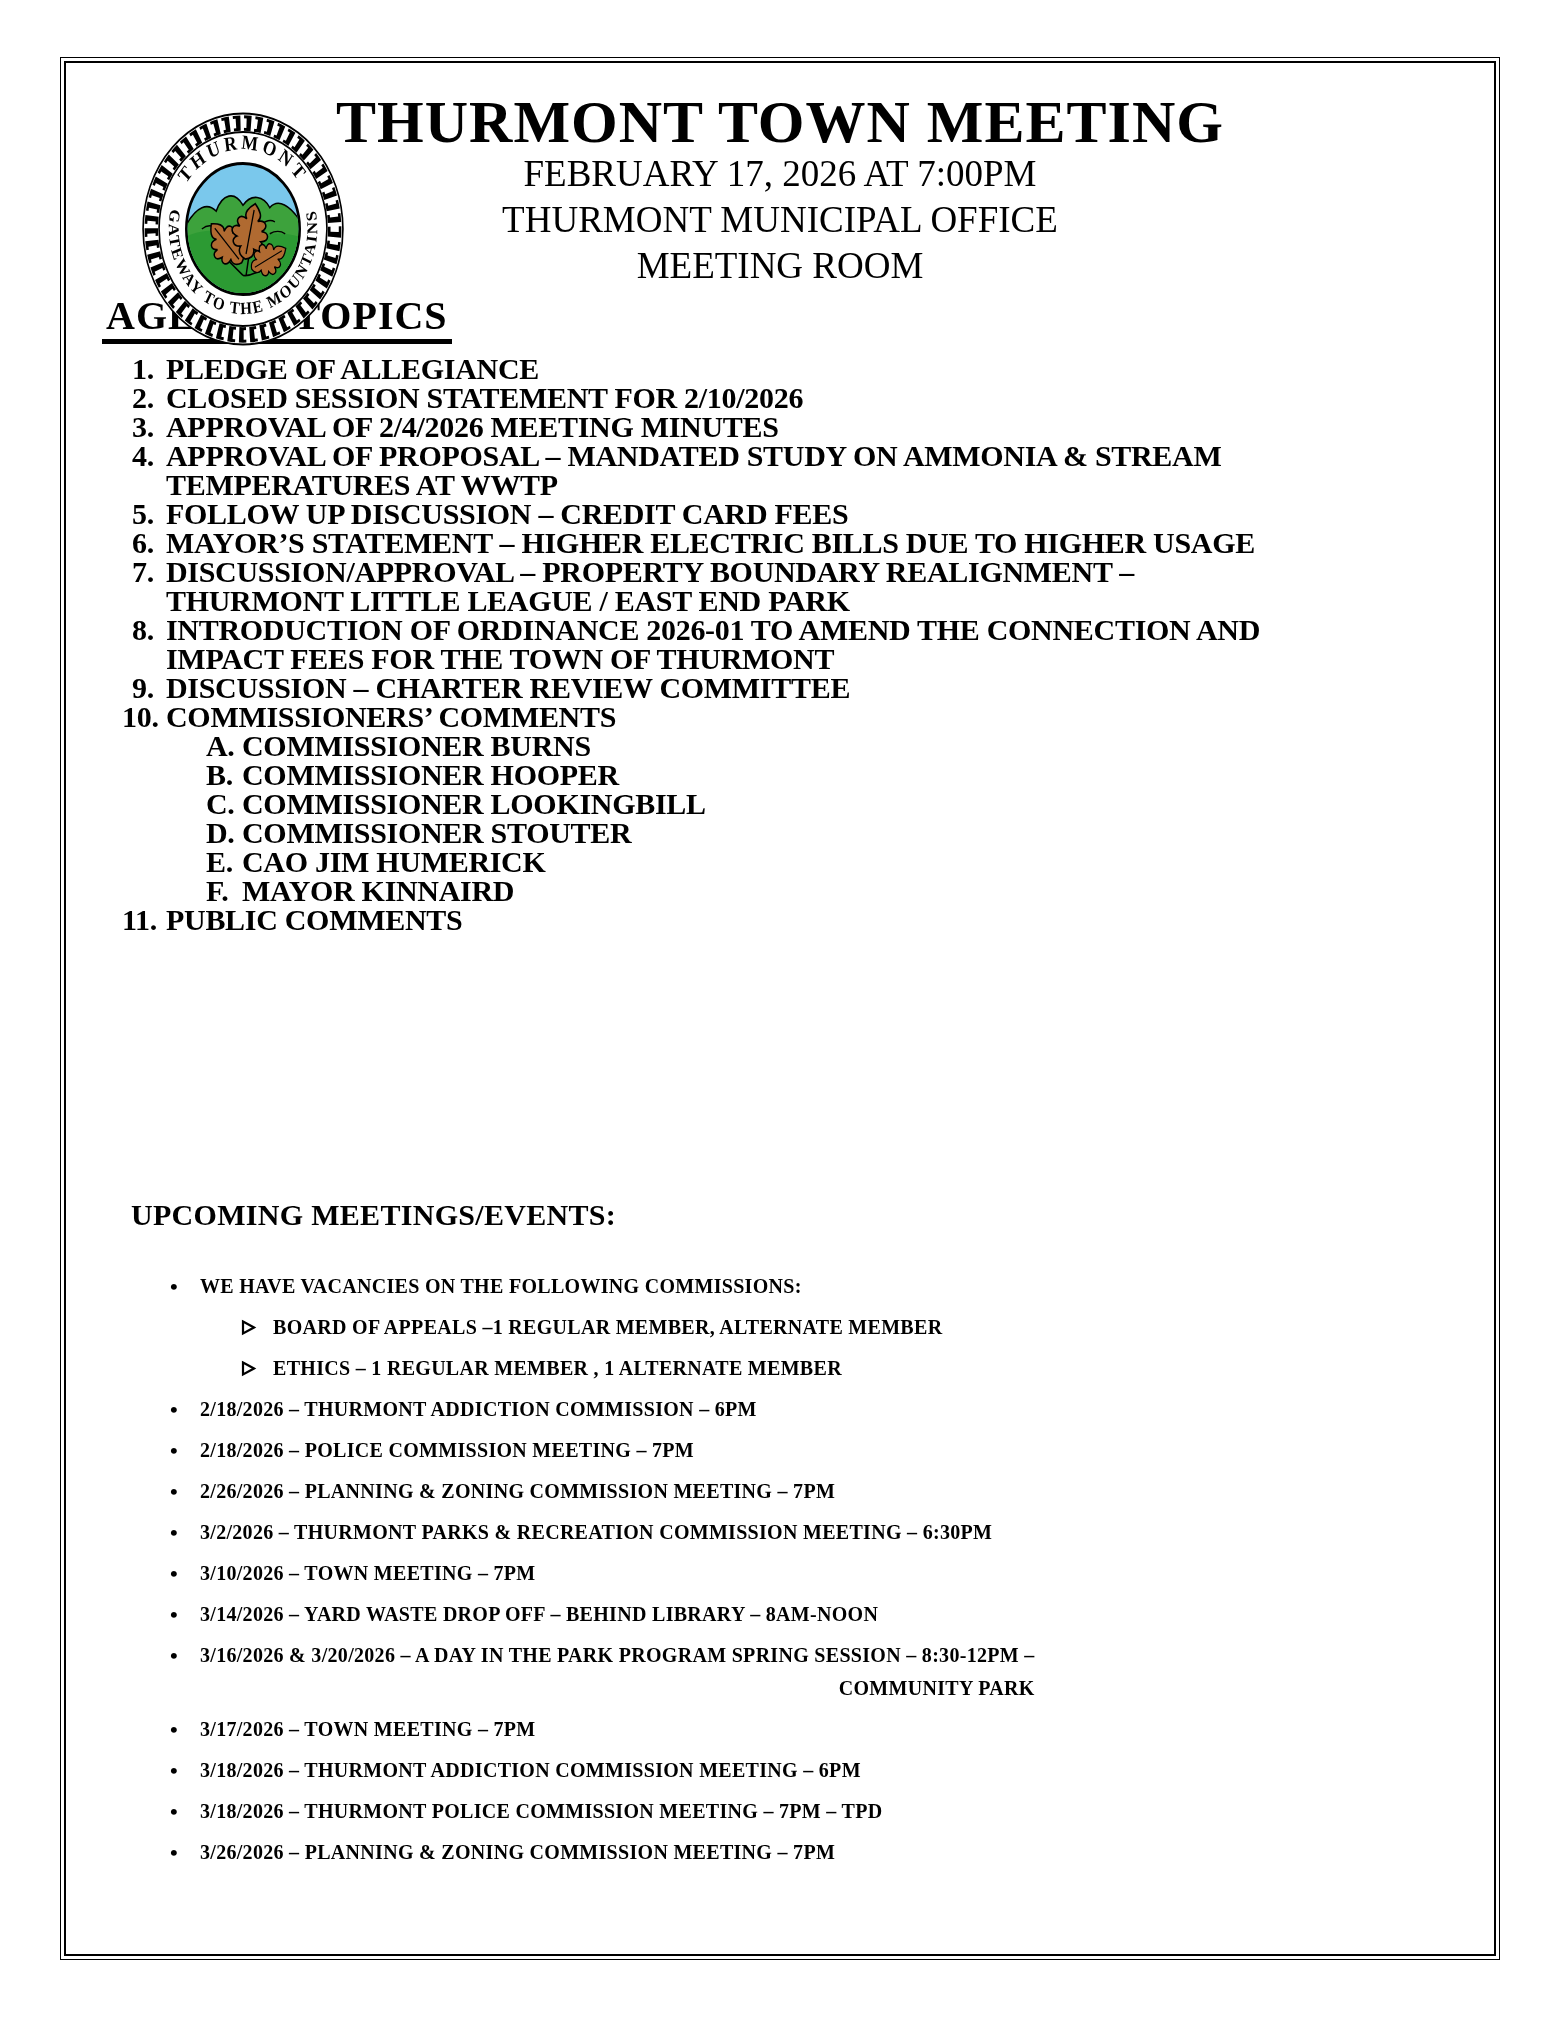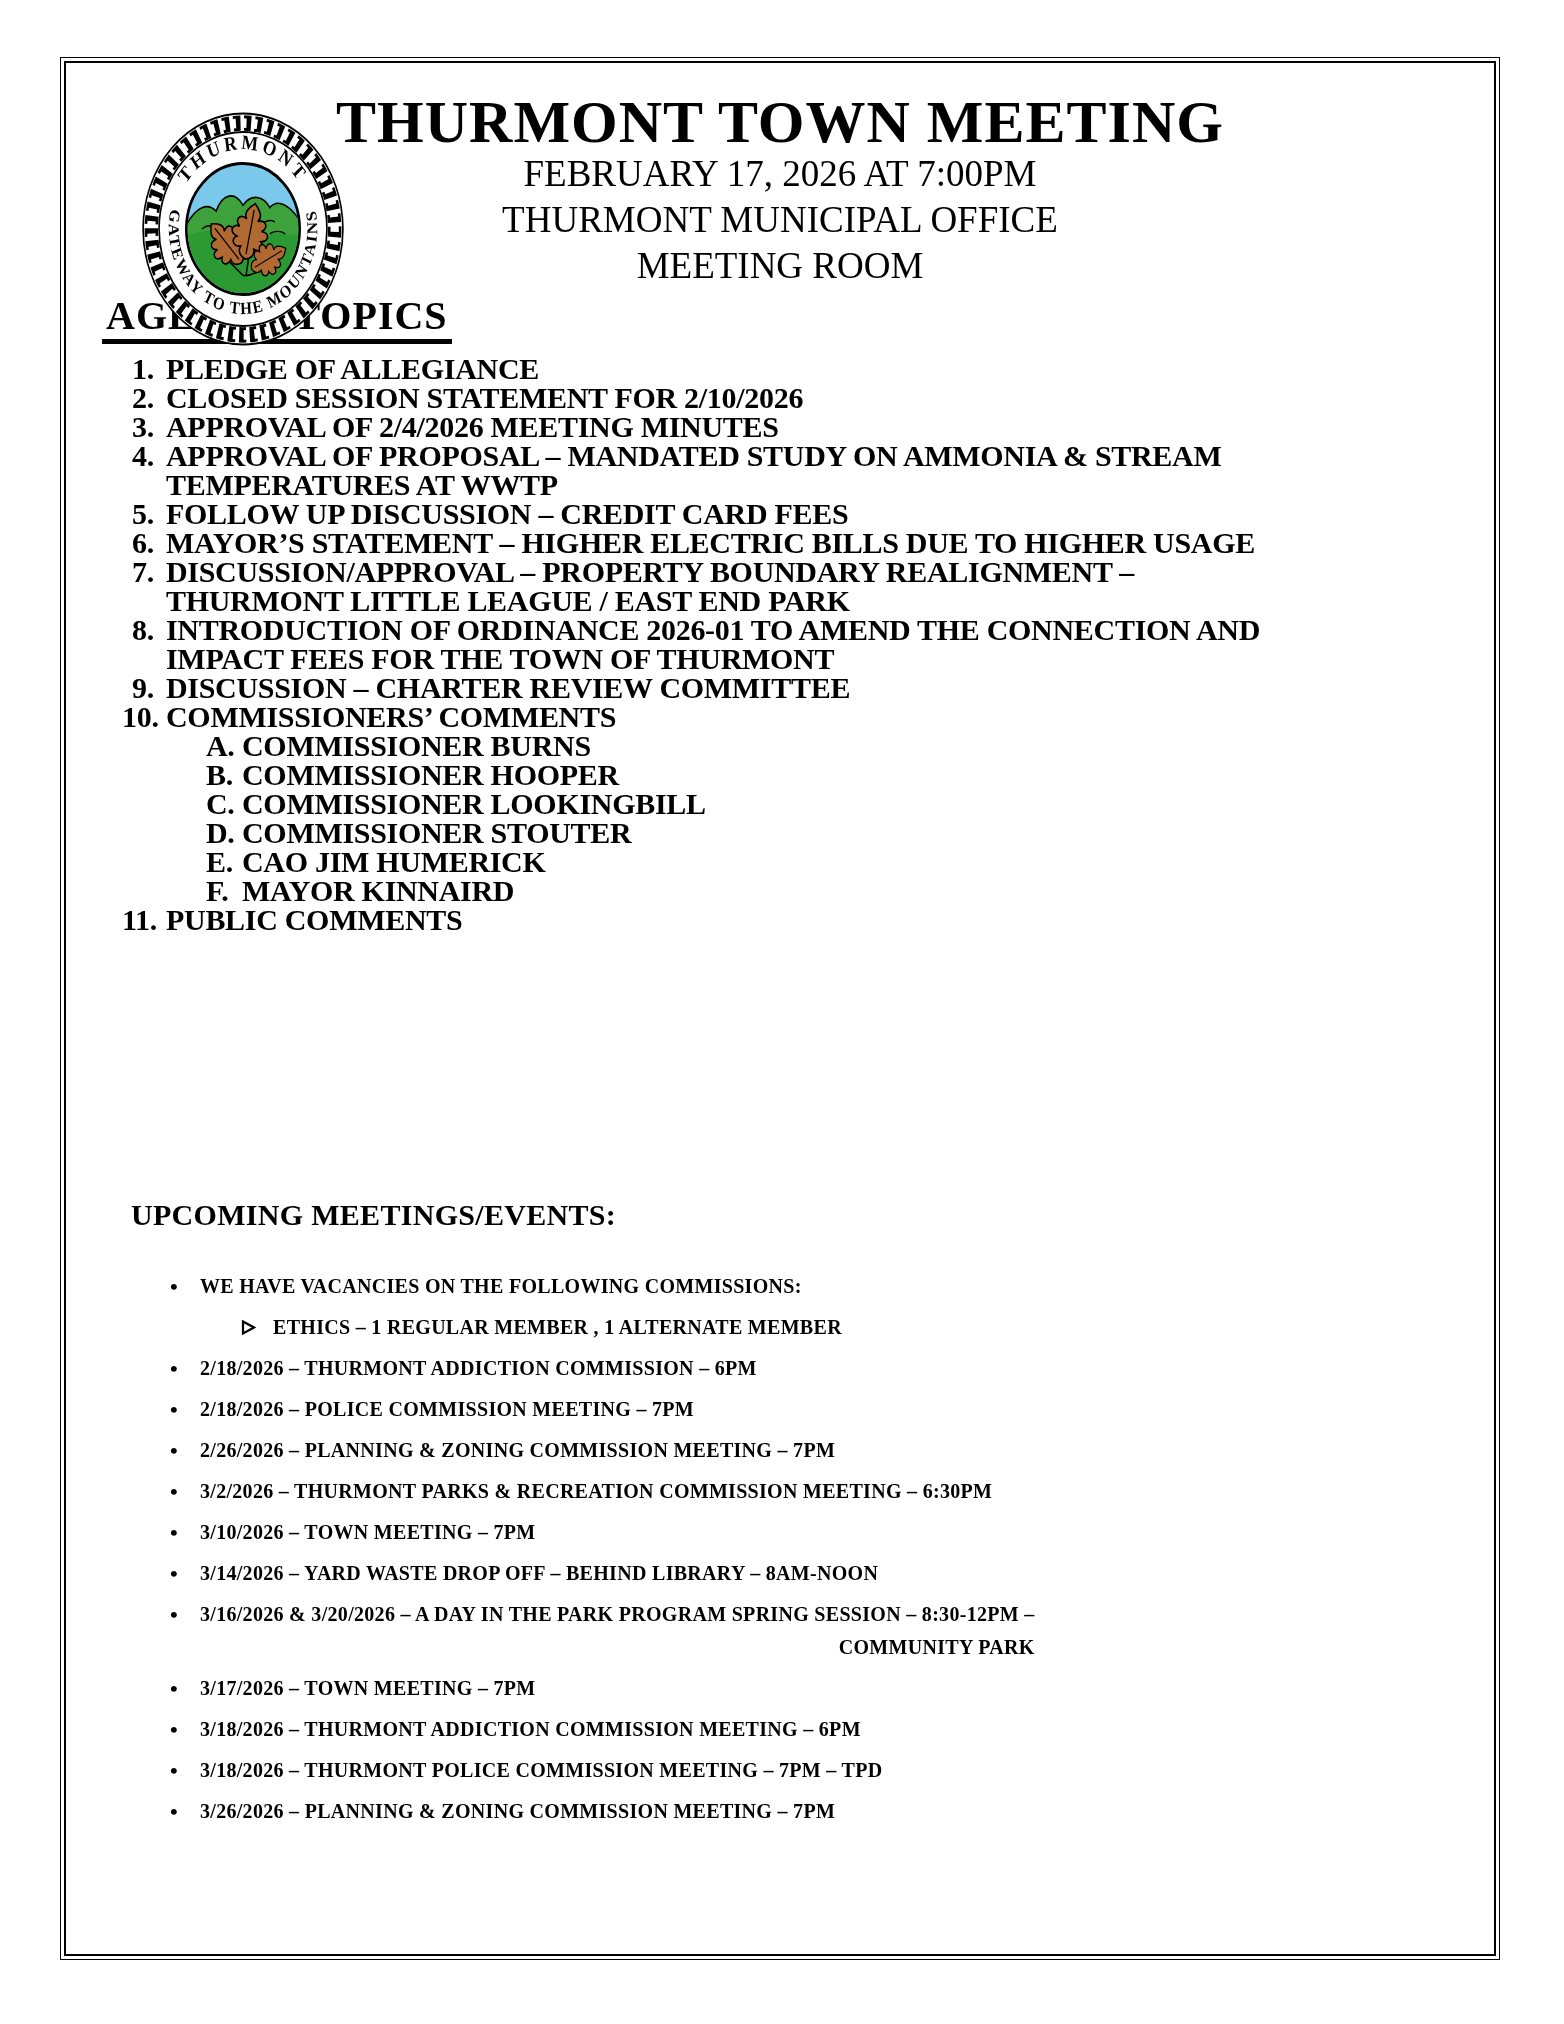--- a/index.html
+++ b/index.html
@@ -167,20 +167,28 @@
         <div class="bullet-row">
           <div class="dot">•</div>
           <div class="btxt">WE HAVE VACANCIES ON THE FOLLOWING COMMISSIONS:</div>
         </div>
         <div class="subbullet-row">
           <div class="arrow">
             <svg width="17" height="17" viewBox="0 0 17 17">
               <path d="M3 2.5 L14 8.5 L3 14.5 Z" fill="#fff" stroke="#000" stroke-width="2.2"></path>
             </svg>
           </div>
+          <div class="bstxt">BOARD OF APPEALS –1 REGULAR MEMBER, ALTERNATE MEMBER</div>
+        </div>
+        <div class="subbullet-row">
+          <div class="arrow">
+            <svg width="17" height="17" viewBox="0 0 17 17">
+              <path d="M3 2.5 L14 8.5 L3 14.5 Z" fill="#fff" stroke="#000" stroke-width="2.2"></path>
+            </svg>
+          </div>
           <div class="bstxt">ETHICS – 1 REGULAR MEMBER , 1 ALTERNATE MEMBER</div>
         </div>
         <div class="bullet-row">
           <div class="dot">•</div>
           <div class="btxt">2/18/2026 – THURMONT ADDICTION COMMISSION – 6PM</div>
         </div>
         <div class="bullet-row">
           <div class="dot">•</div>
           <div class="btxt">2/18/2026 – POLICE COMMISSION MEETING – 7PM</div>
         </div>

